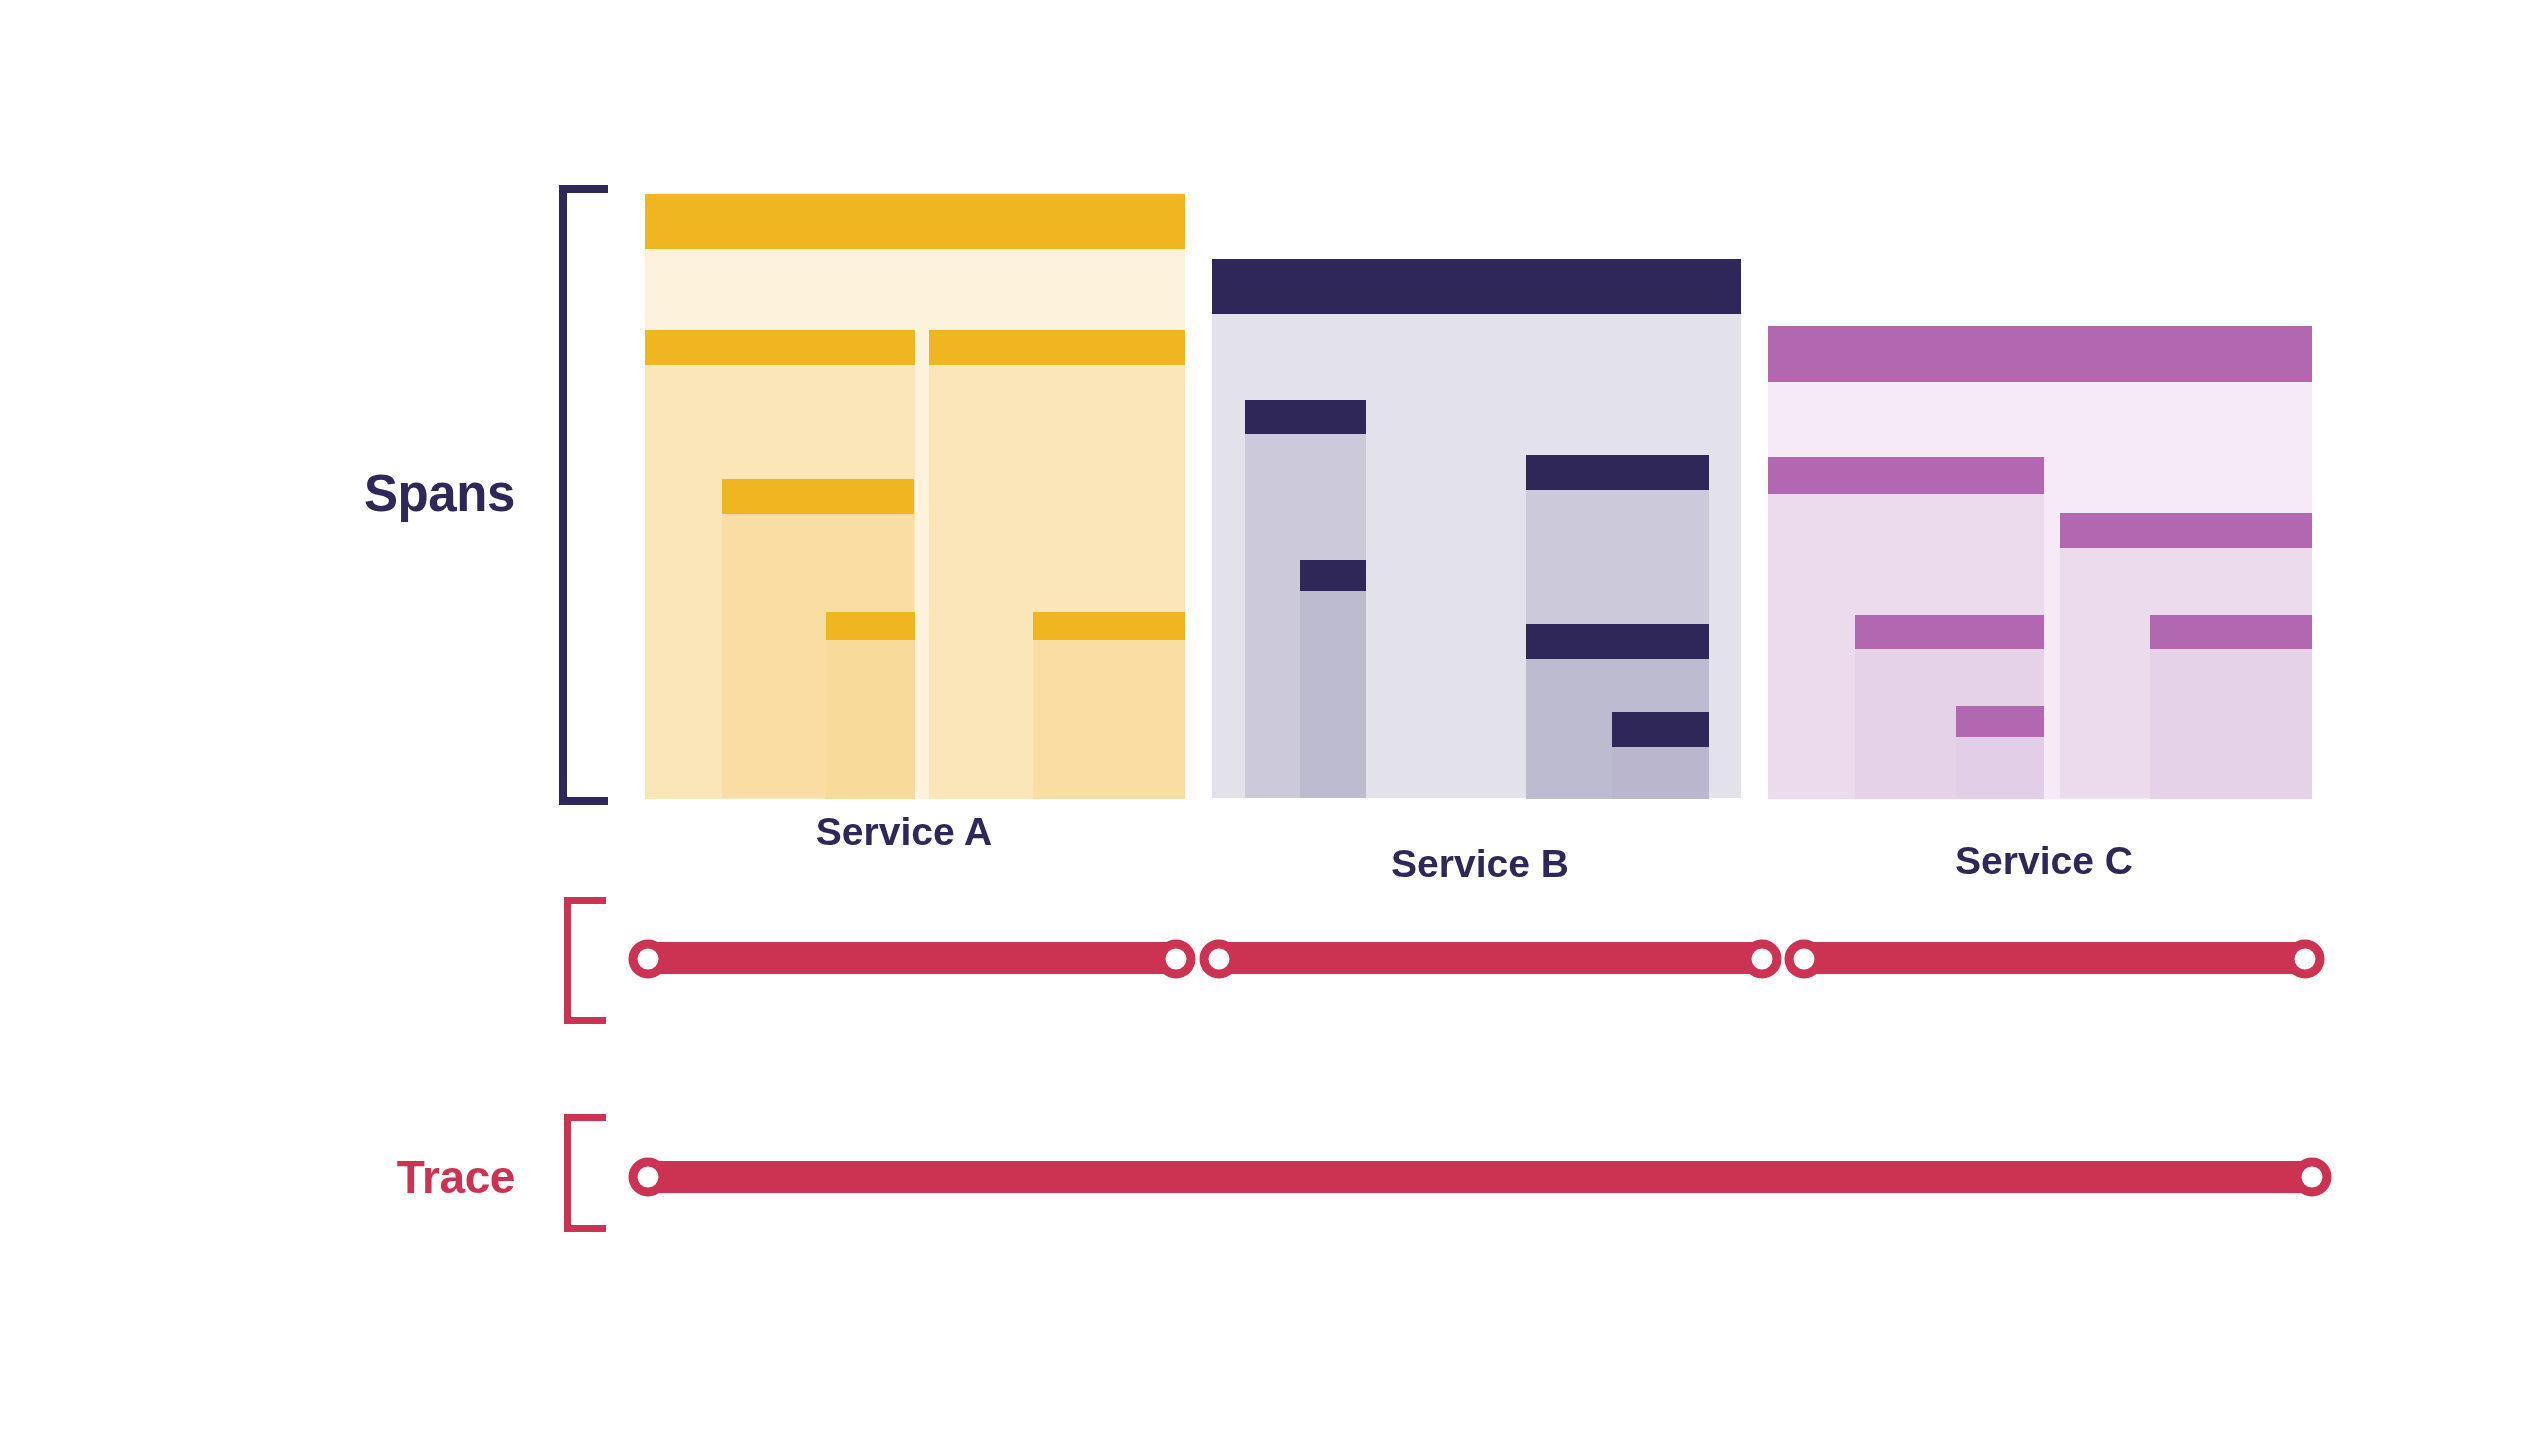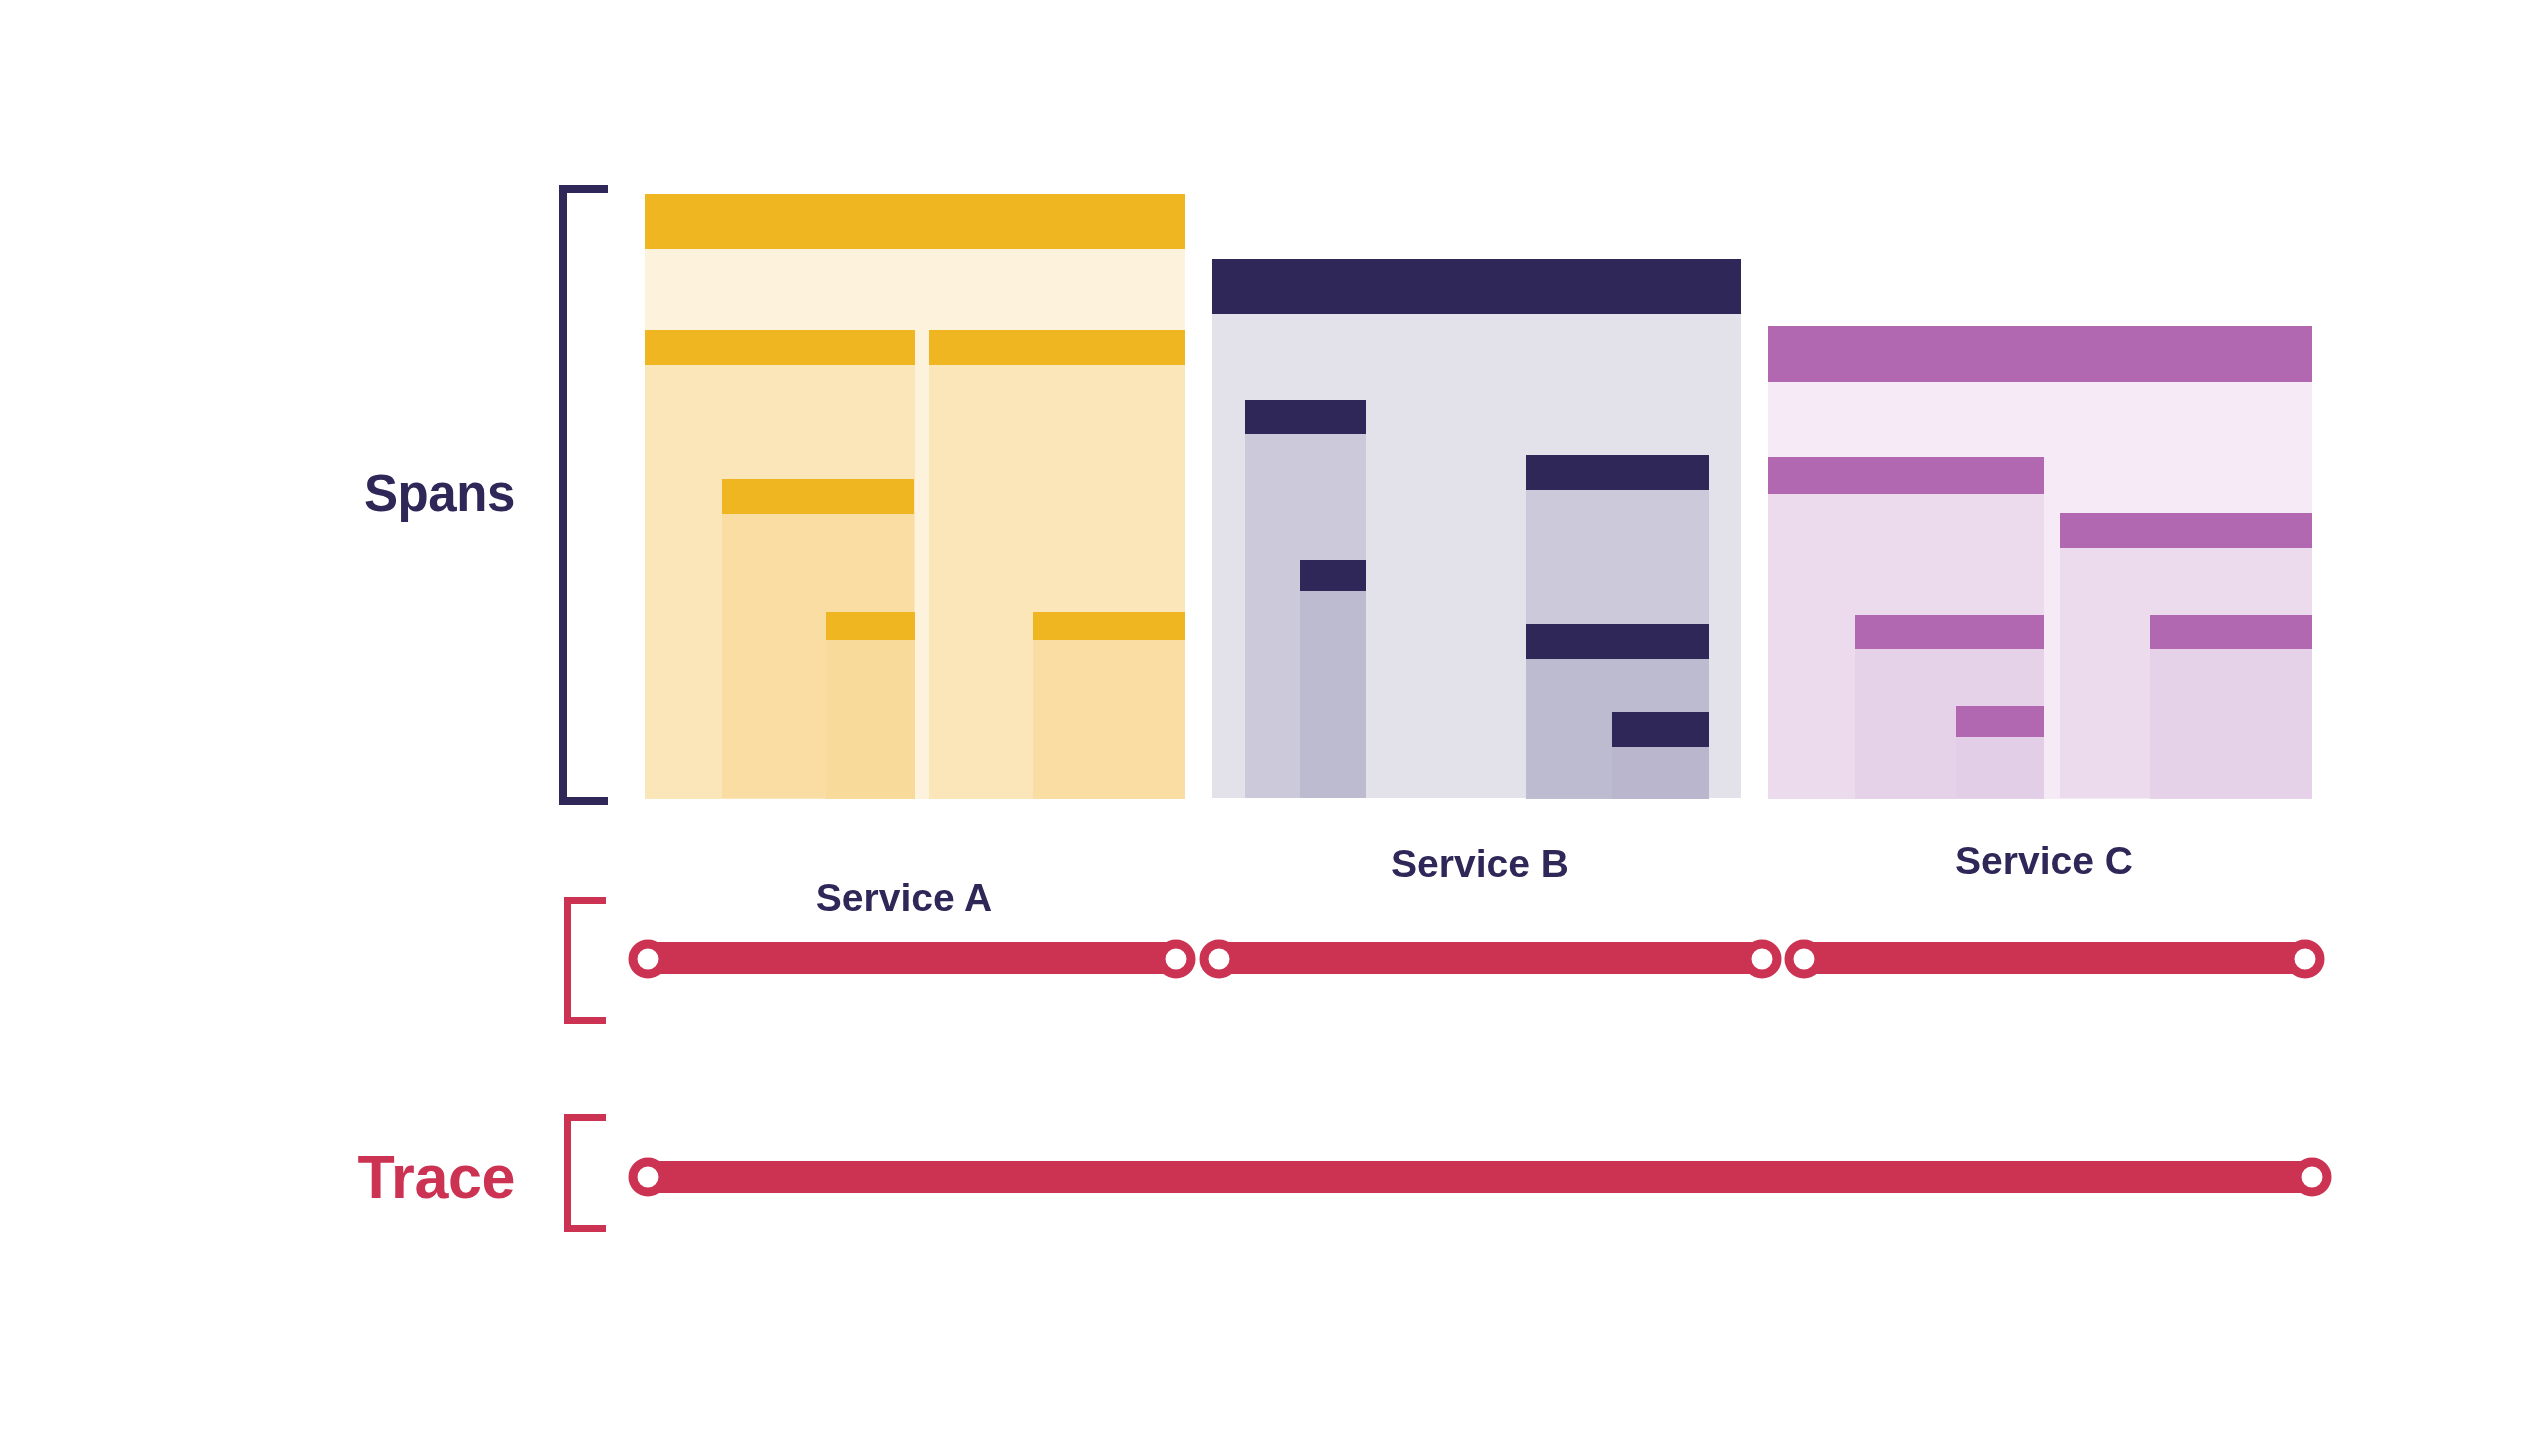--- a/index.html
+++ b/index.html
@@ -22,21 +22,21 @@
   #label-spans{
     right:2023px; top:493px; transform:translateY(-50%);
     font-size:51px; color:#2E2757;
   }
   #label-transactions{
     right:2023px; top:959px; transform:translateY(-50%);
     font-size:51px; color:#CC3352;
   }
   #label-trace{
     right:2023px; top:1177px; transform:translateY(-50%);
-    font-size:61px; color:#CC3352;
+    font-size:46px; color:#CC3352;
   }
 
   
   .bracket{
     position:absolute;
     border-style:solid;
     border-right:none;
     box-sizing:border-box;
   }
   #bracket-spans{
@@ -59,21 +59,21 @@
   .span-head{position:absolute;left:0;right:0;top:0;}
   .span-body{position:absolute;left:0;right:0;}
 
   
   .service-caption{
     position:absolute;
     font-size:39px;font-weight:bold;color:#2E2757;
     text-align:center;white-space:nowrap;
     transform:translateX(-50%);
   }
-  #caption-a{left:904px;top:876px;}
+  #caption-a{left:904px;top:810px;}
   #caption-b{left:1480px;top:842px;}
   #caption-c{left:2044px;top:839px;}
 
   
   .timeline-seg{position:absolute;height:32px;background:#CC3352;}
   .node{
     position:absolute;
     width:39px;height:39px;
     border-radius:50%;
     background:#ffffff;

